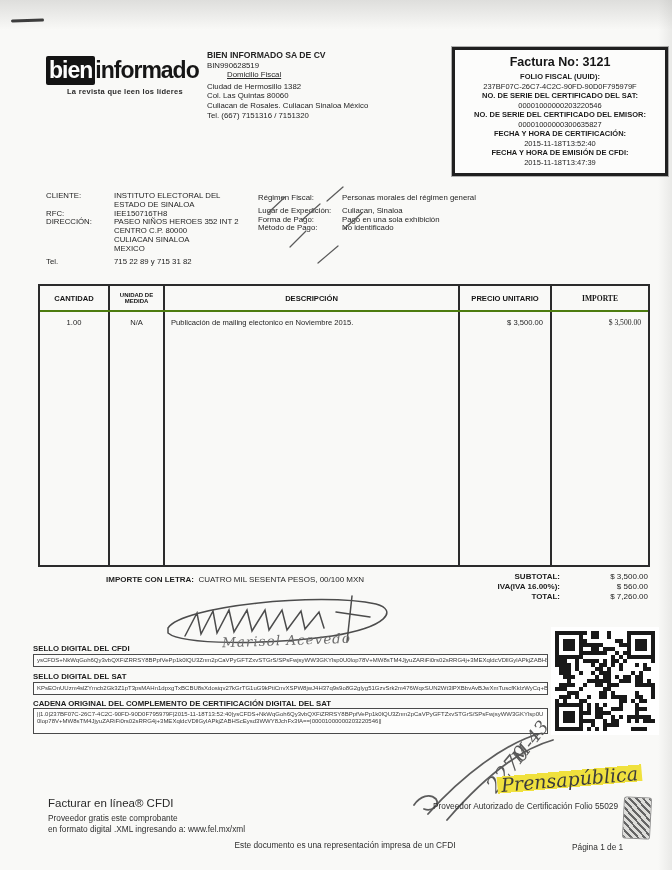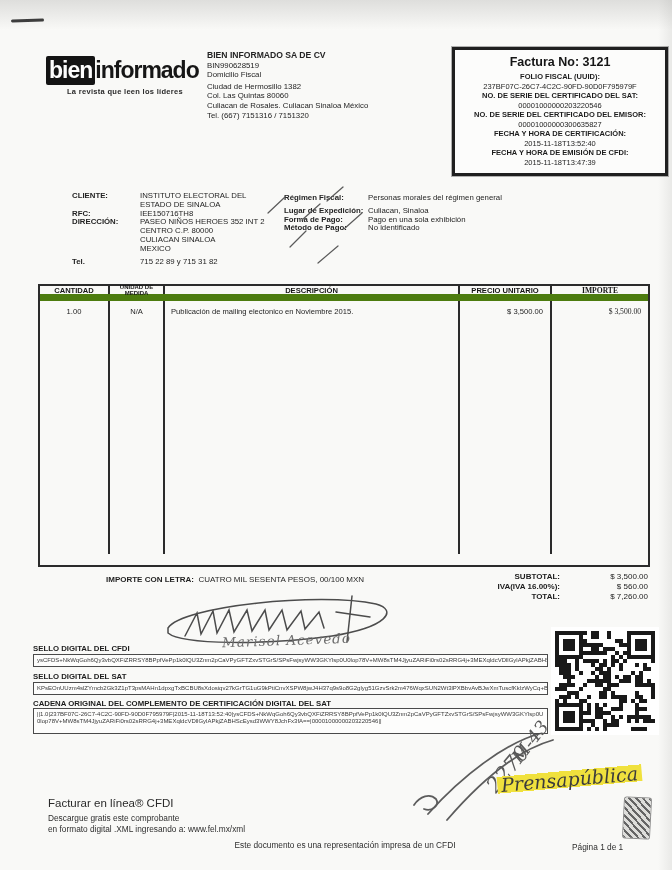--- a/index.html
+++ b/index.html
@@ -11,37 +11,37 @@
   .abs{position:absolute;}
   .artifact{position:absolute;left:11px;top:19px;width:33px;height:3px;background:#3d3d3d;
         border-radius:2px;transform:rotate(-2deg);}
   
   .logo{font-weight:bold;font-size:23px;letter-spacing:-1px;color:#161616;white-space:nowrap;}
   .logo .bien{background:#141414;color:#fdfdfd;padding:1px 3px 2px 3px;border-radius:2px;}
   .tagline{font-size:7.5px;font-weight:bold;color:#2a2a2a;margin-top:3px;letter-spacing:.3px;text-align:center;}
   
   .issuer{font-size:7.8px;line-height:9.6px;color:#242424;}
   .issuer .name{font-weight:bold;font-size:8.6px;}
-  .issuer .dom{}
+  .issuer .dom{text-decoration:underline;margin-left:20px;}
   .issuer .gap{height:2px;}
   
   .invbox{left:452px;top:47px;width:204px;border:3px solid #1f1f1f;box-shadow:0 0 0 1px rgba(40,40,40,.35);
         background:rgba(255,255,255,.55);padding:5px 3px 6px 3px;text-align:center;}
   .invbox .title{font-size:12.5px;font-weight:bold;margin-bottom:3px;color:#161616;}
   .invbox .l{font-size:7.5px;font-weight:bold;line-height:9.6px;color:#1c1c1c;}
   .invbox .v{font-size:7.5px;line-height:9.4px;color:#242424;}
   
   .row{display:flex;font-size:7.8px;line-height:8.8px;color:#242424;}
-  .row .lab{font-weight:bold;flex:none;margin-left:26px;}
+  .row .lab{font-weight:normal;flex:none;}
   .client .lab{width:68px;}
   .fiscal .lab{width:84px;}
   .fiscal2 .lab{width:80px;}
   
   .table{left:38px;top:284px;width:612px;height:283px;border:2px solid #2b2b2b;box-sizing:border-box;}
-  .thead{display:flex;height:15px;border-bottom:7px solid #4d7c0f;box-sizing:border-box;}
+  .thead{display:flex;height:26px;border-bottom:2px solid #4d7c0f;box-sizing:border-box;}
   .th{border-right:2px solid #2b2b2b;display:flex;align-items:center;justify-content:center;
       font-weight:bold;text-align:center;font-size:7.6px;color:#161616;box-sizing:border-box;}
   .th.small{font-size:6px;}
   .tbody{display:flex;height:253px;}
   .td{border-right:2px solid #2b2b2b;font-size:7.6px;padding-top:6px;box-sizing:border-box;color:#242424;}
   .w1{width:70px;}.w2{width:55px;}.w3{width:295px;}.w4{width:92px;}.w5{width:96px;border-right:none!important;font-family:Liberation Serif, serif;}
   .tc{text-align:center;}.tr{text-align:right;padding-right:7px;}.tl{padding-left:6px;padding-right:4px;}
   
   .letra{font-size:8px;color:#1f1f1f;white-space:nowrap;}
   .letra b{font-weight:bold;}
@@ -538,21 +538,22 @@
       <div style="position: absolute; left: 80px; top: 96px; width: 4px; height: 4px; background: rgb(25, 25, 25);"></div>
       <div style="position: absolute; left: 84px; top: 96px; width: 4px; height: 4px; background: rgb(25, 25, 25);"></div>
       <div style="position: absolute; left: 88px; top: 96px; width: 4px; height: 4px; background: rgb(25, 25, 25);"></div>
     </div>
 
   <div class="abs hand mark1">M-43</div>
   <div class="abs hand mark2">2270</div>
   <div class="abs hand prensa">Prensapública</div>
 
   <div class="abs f-title" style="left:48px;top:797px;">Facturar en línea® CFDI</div>
-  <div class="abs f-small" style="left:48px;top:813px;">Descargue gratis este comprobante</div>
+  <div class="abs f-small" style="left:48px;top:813px;">Proveedor gratis este comprobante</div>
   <div class="abs f-small" style="left:48px;top:824px;">en formato digital .XML ingresando a: www.fel.mx/xml</div>
   <div class="abs f-right" style="left:390px;top:800px;">
+    <div>Proveedor Autorizado de Certificación Folio 55029</div>
   </div>
   <div class="abs pac-logo"></div>
   <div class="abs f-small" style="left:195px;top:840px;width:300px;text-align:center;">Este documento es una representación impresa de un CFDI</div>
   <div class="abs f-small" style="left:572px;top:842px;">Página 1 de 1</div>
 
 </div>
 
 </body></html>

